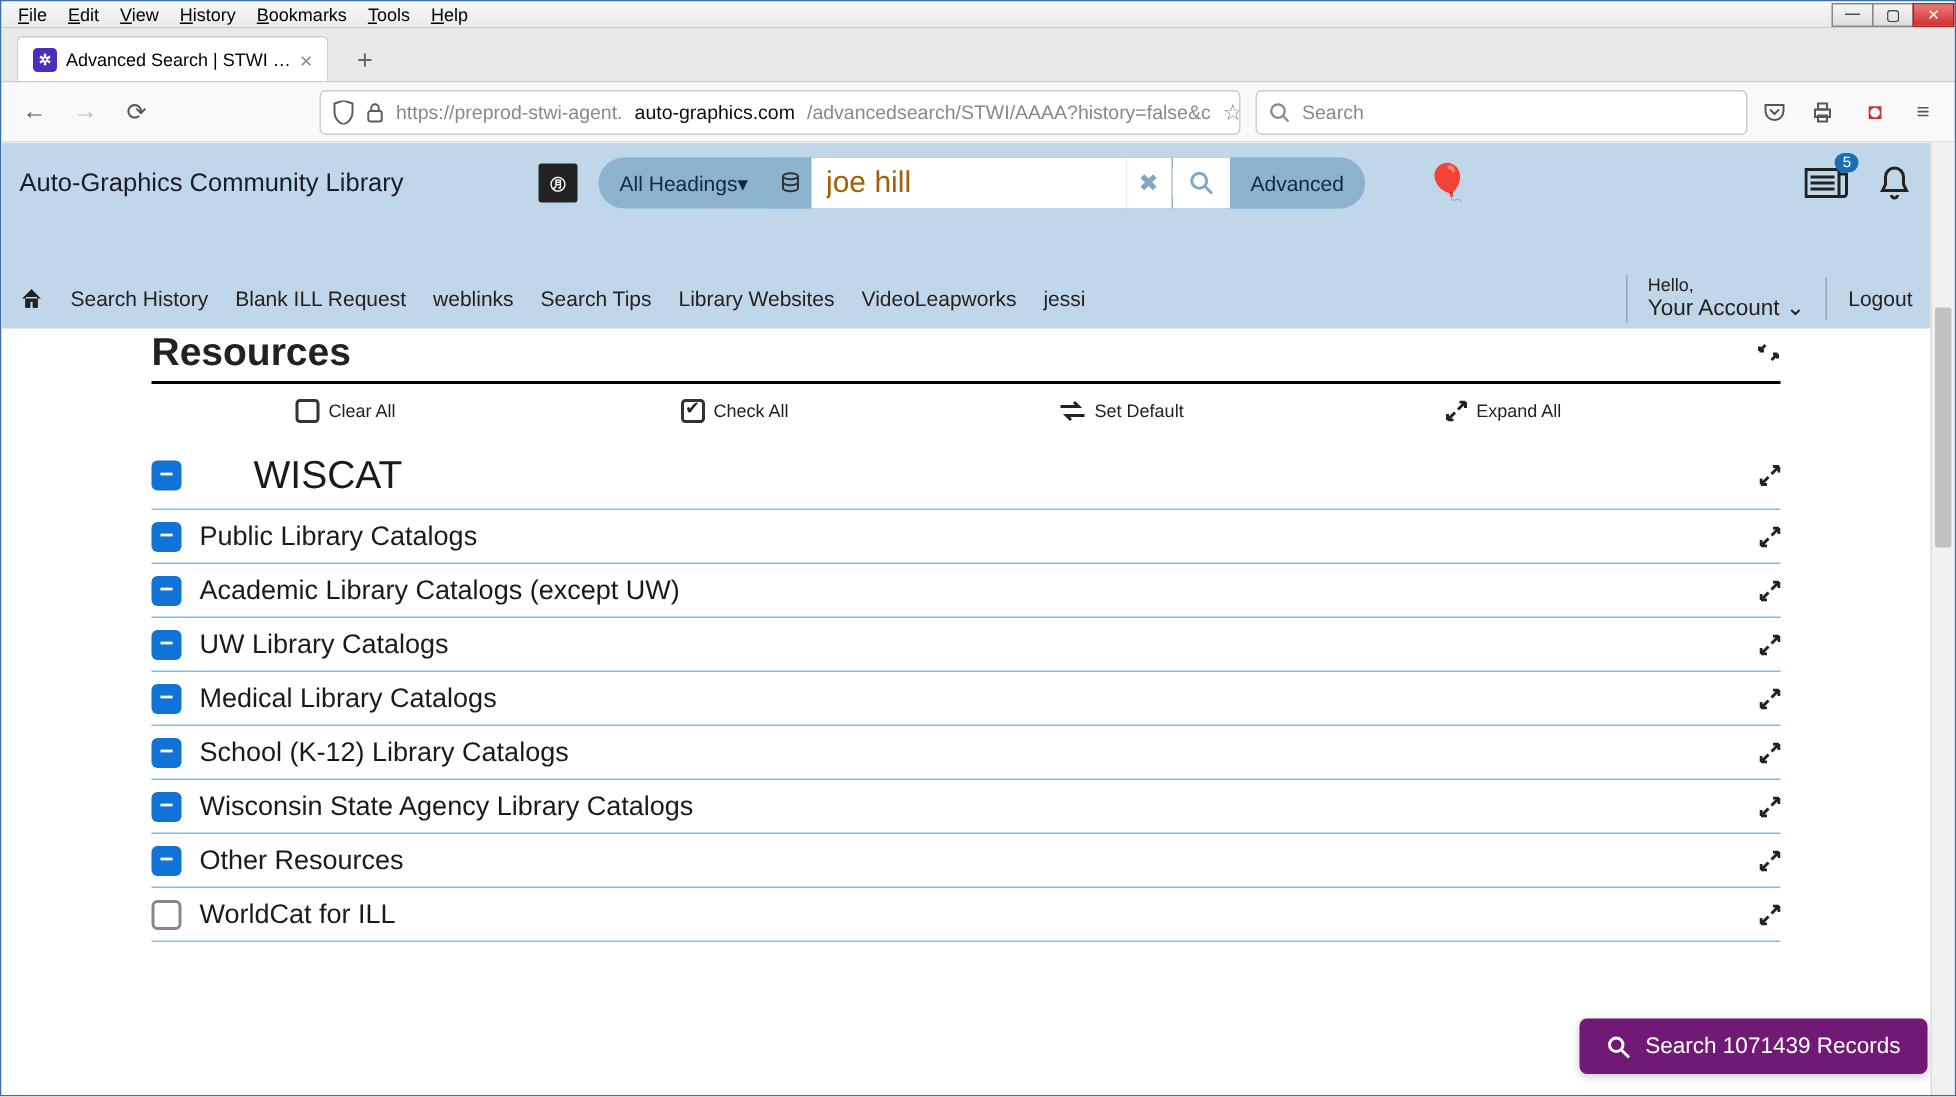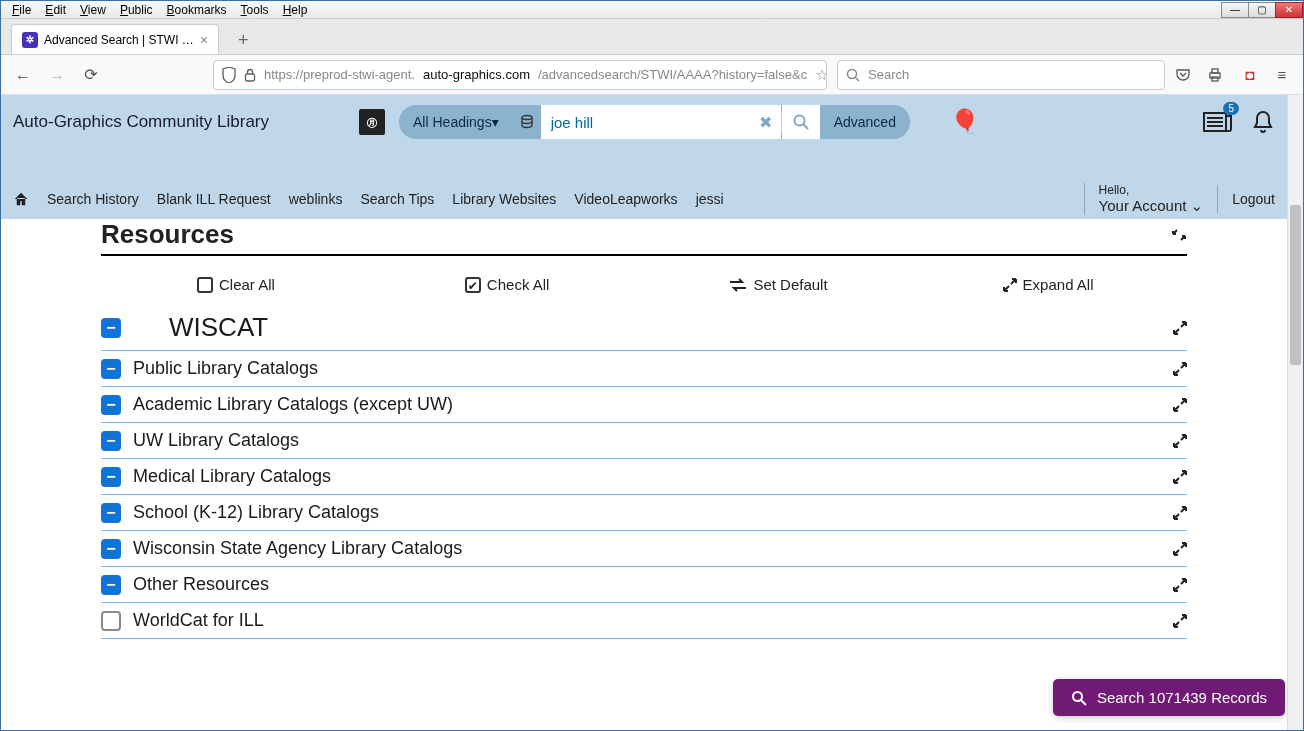--- a/index.html
+++ b/index.html
@@ -38,21 +38,21 @@
 .scroll-thumb { position: absolute; left: 2px; right: 2px; background: #c1c1c1; border-radius: 2px; }
 
 
 .app-header { background: #c0d7e9; padding: 6px 12px 0 12px; position: relative; margin-right: 16px; }
 .app-header .row1 { display: flex; align-items: center; height: 42px; }
 .library-name { font-size: 17px; color: #1a1a2e; font-weight: 500; }
 .lang-icon { width: 26px; height: 26px; background: #222; color: #fff; display: flex; align-items: center; justify-content: center; font-size: 11px; font-weight: bold; margin: 0 14px 0 90px; border-radius: 2px; }
 .search-cluster { display: flex; align-items: center; background: #8bb3ce; border-radius: 18px; height: 34px; overflow: hidden; }
 .dropdown { display: flex; align-items: center; padding: 0 14px; color: #0c2a44; font-size: 14px; height: 100%; cursor: pointer; }
 .db-icon { width: 28px; display: flex; align-items: center; justify-content: center; color: #333; background: #8bb3ce; height: 100%; font-size: 14px; }
-.search-input { background: #fff; height: 100%; width: 210px; border: none; outline: none; padding: 0 10px; font-size: 15px; color: #0369a1; }
+.search-input { background: #fff; height: 100%; width: 210px; border: none; outline: none; padding: 0 10px; font-size: 20px; color: #a16207; }
 .clear-x { width: 30px; background: #fff; height: 100%; display: flex; align-items: center; justify-content: center; color: #7fa8c6; font-size: 16px; cursor: pointer; }
 .divider-v { width: 1px; background: #ccc; height: 20px; }
 .search-go { width: 38px; background: #fff; height: 100%; display: flex; align-items: center; justify-content: center; color: #7fa8c6; font-size: 16px; cursor: pointer; }
 .adv-btn { background: #8bb3ce; padding: 0 14px; color: #0c2a44; font-size: 14px; height: 100%; display: flex; align-items: center; cursor: pointer; }
 .balloon { margin-left: 40px; font-size: 24px; }
 .header-icons { margin-left: auto; display: flex; align-items: center; gap: 18px; }
 .news-icon { font-size: 28px; color: #222; position: relative; }
 .badge { position: absolute; top: -8px; right: -6px; background: #1a6fb3; color: #fff; border-radius: 8px; font-size: 10px; padding: 1px 5px; }
 .bell-icon { font-size: 24px; color: #222; }
 
@@ -62,21 +62,21 @@
 .row2 .account-area { margin-left: auto; display: flex; align-items: center; gap: 14px; border-left: 1px solid #8ba8c0; padding-left: 14px; height: 32px; }
 .hello-stack { font-size: 12px; line-height: 1.2; }
 .hello-stack .acct { font-size: 15px; }
 .logout { border-left: 1px solid #8ba8c0; padding-left: 14px; height: 28px; display: flex; align-items: center; }
 
 
 .content { padding: 0 100px 0 100px; position: relative; margin-right: 16px; }
 .resources-header { display: flex; align-items: baseline; border-bottom: 2px solid #000; padding-bottom: 4px; }
 .resources-header h2 { font-size: 26px; font-weight: 600; color: #222; }
 .collapse-top { margin-left: auto; font-size: 14px; }
-.action-row { display: flex; padding: 20px 0 12px 0; font-size: 15px; color: #222; }
+.action-row { display: flex; padding: 10px 0 12px 0; font-size: 12px; color: #222; }
 .action-row .act { display: flex; align-items: center; gap: 6px; cursor: pointer; }
 .action-row .act:nth-child(1){ margin-left: 96px; }
 .action-row .act:nth-child(2){ margin-left: 190px; }
 .action-row .act:nth-child(3){ margin-left: 180px; }
 .action-row .act:nth-child(4){ margin-left: 175px; }
 .cbox { width: 16px; height: 16px; border: 2px solid #333; border-radius: 3px; display: inline-block; }
 .cbox.checked::after { content: "✔"; font-size: 12px; position: relative; top: -3px; left: 1px; }
 
 .resource-row { display: flex; align-items: center; border-bottom: 1px solid #78c0ec; padding: 7px 0; }
 .resource-row.big .label { font-size: 26px; font-weight: 400; margin-left: 36px; }
@@ -93,21 +93,21 @@
 </head>
 <body>
 
 <div class="window">
 
   <div class="titlebar">
     <div class="menubar">
       <span>File</span>
       <span>Edit</span>
       <span>View</span>
-      <span>Public</span>
+      <span>History</span>
       <span>Bookmarks</span>
       <span>Tools</span>
       <span>Help</span>
     </div>
     <div class="window-controls">
       <div class="wc">—</div>
       <div class="wc">▢</div>
       <div class="wc close">✕</div>
     </div>
   </div>

